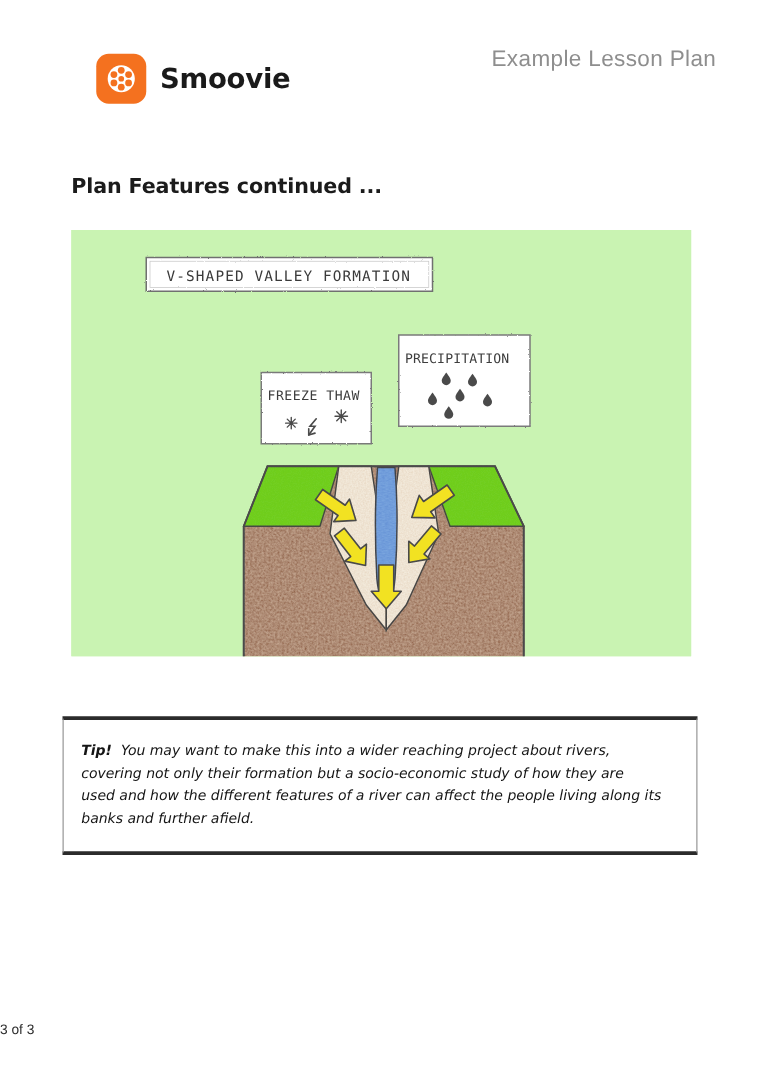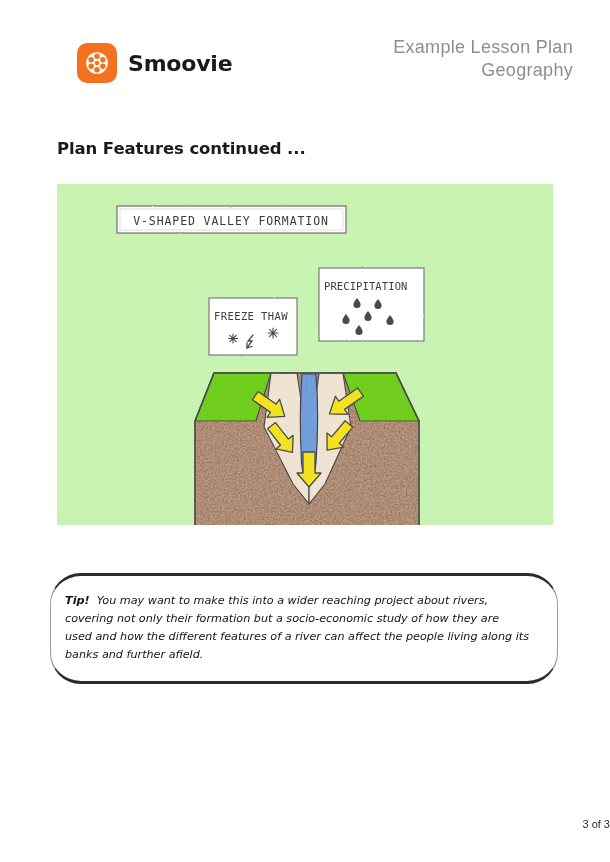--- a/index.html
+++ b/index.html
@@ -97,42 +97,41 @@
     left: 50px;
     top: 573px;
     width: 508px;
     box-sizing: border-box;
     border-left: 1px solid #9a9a9a;
     border-right: 1px solid #9a9a9a;
     border-top: 3px solid #2b2b2b;
     border-bottom: 3px solid #2b2b2b;
     background: #ffffff;
     padding: 16px 28px 16px 14px;
-    border-radius: 31px;
   }
   .tip-text {
     font-family: "DejaVu Sans", sans-serif;
     font-style: italic;
     font-size: 11.2px;
     line-height: 1.62;
     color: #141414;
     margin: 0;
   }
   .tip-lead {
     font-weight: 700;
     font-style: italic;
   }
 
   
   .footer {
     position: absolute;
     left: 0;
     top: 818px;
     width: 610px;
-    text-align: right;
+    text-align: left;
     font-size: 11px;
     color: #2d2d2d;
     font-family: "Liberation Sans", sans-serif;
   }
 </style>
 </head>
 <body>
 
 <div class="page">
 
@@ -149,21 +148,20 @@
           <circle cx="16" cy="23.7" r="3.1" fill="#f4711f"></circle>
           <circle cx="9.3" cy="19.8" r="3.1" fill="#f4711f"></circle>
           <circle cx="9.3" cy="12.2" r="3.1" fill="#f4711f"></circle>
         </svg>
       </span>
       <span class="brand-name">Smoovie</span>
     </div>
 
     <div class="doc-title">
       <div>Example Lesson Plan</div>
-      <div>Geography</div>
     </div>
 
   </div>
 
   <div class="section-heading">Plan Features continued ...</div>
 
   <div class="figure">
     <svg class="fig-svg" viewBox="0 0 496 361">
       <defs>
         <filter id="rough" x="-10%" y="-10%" width="120%" height="120%">

